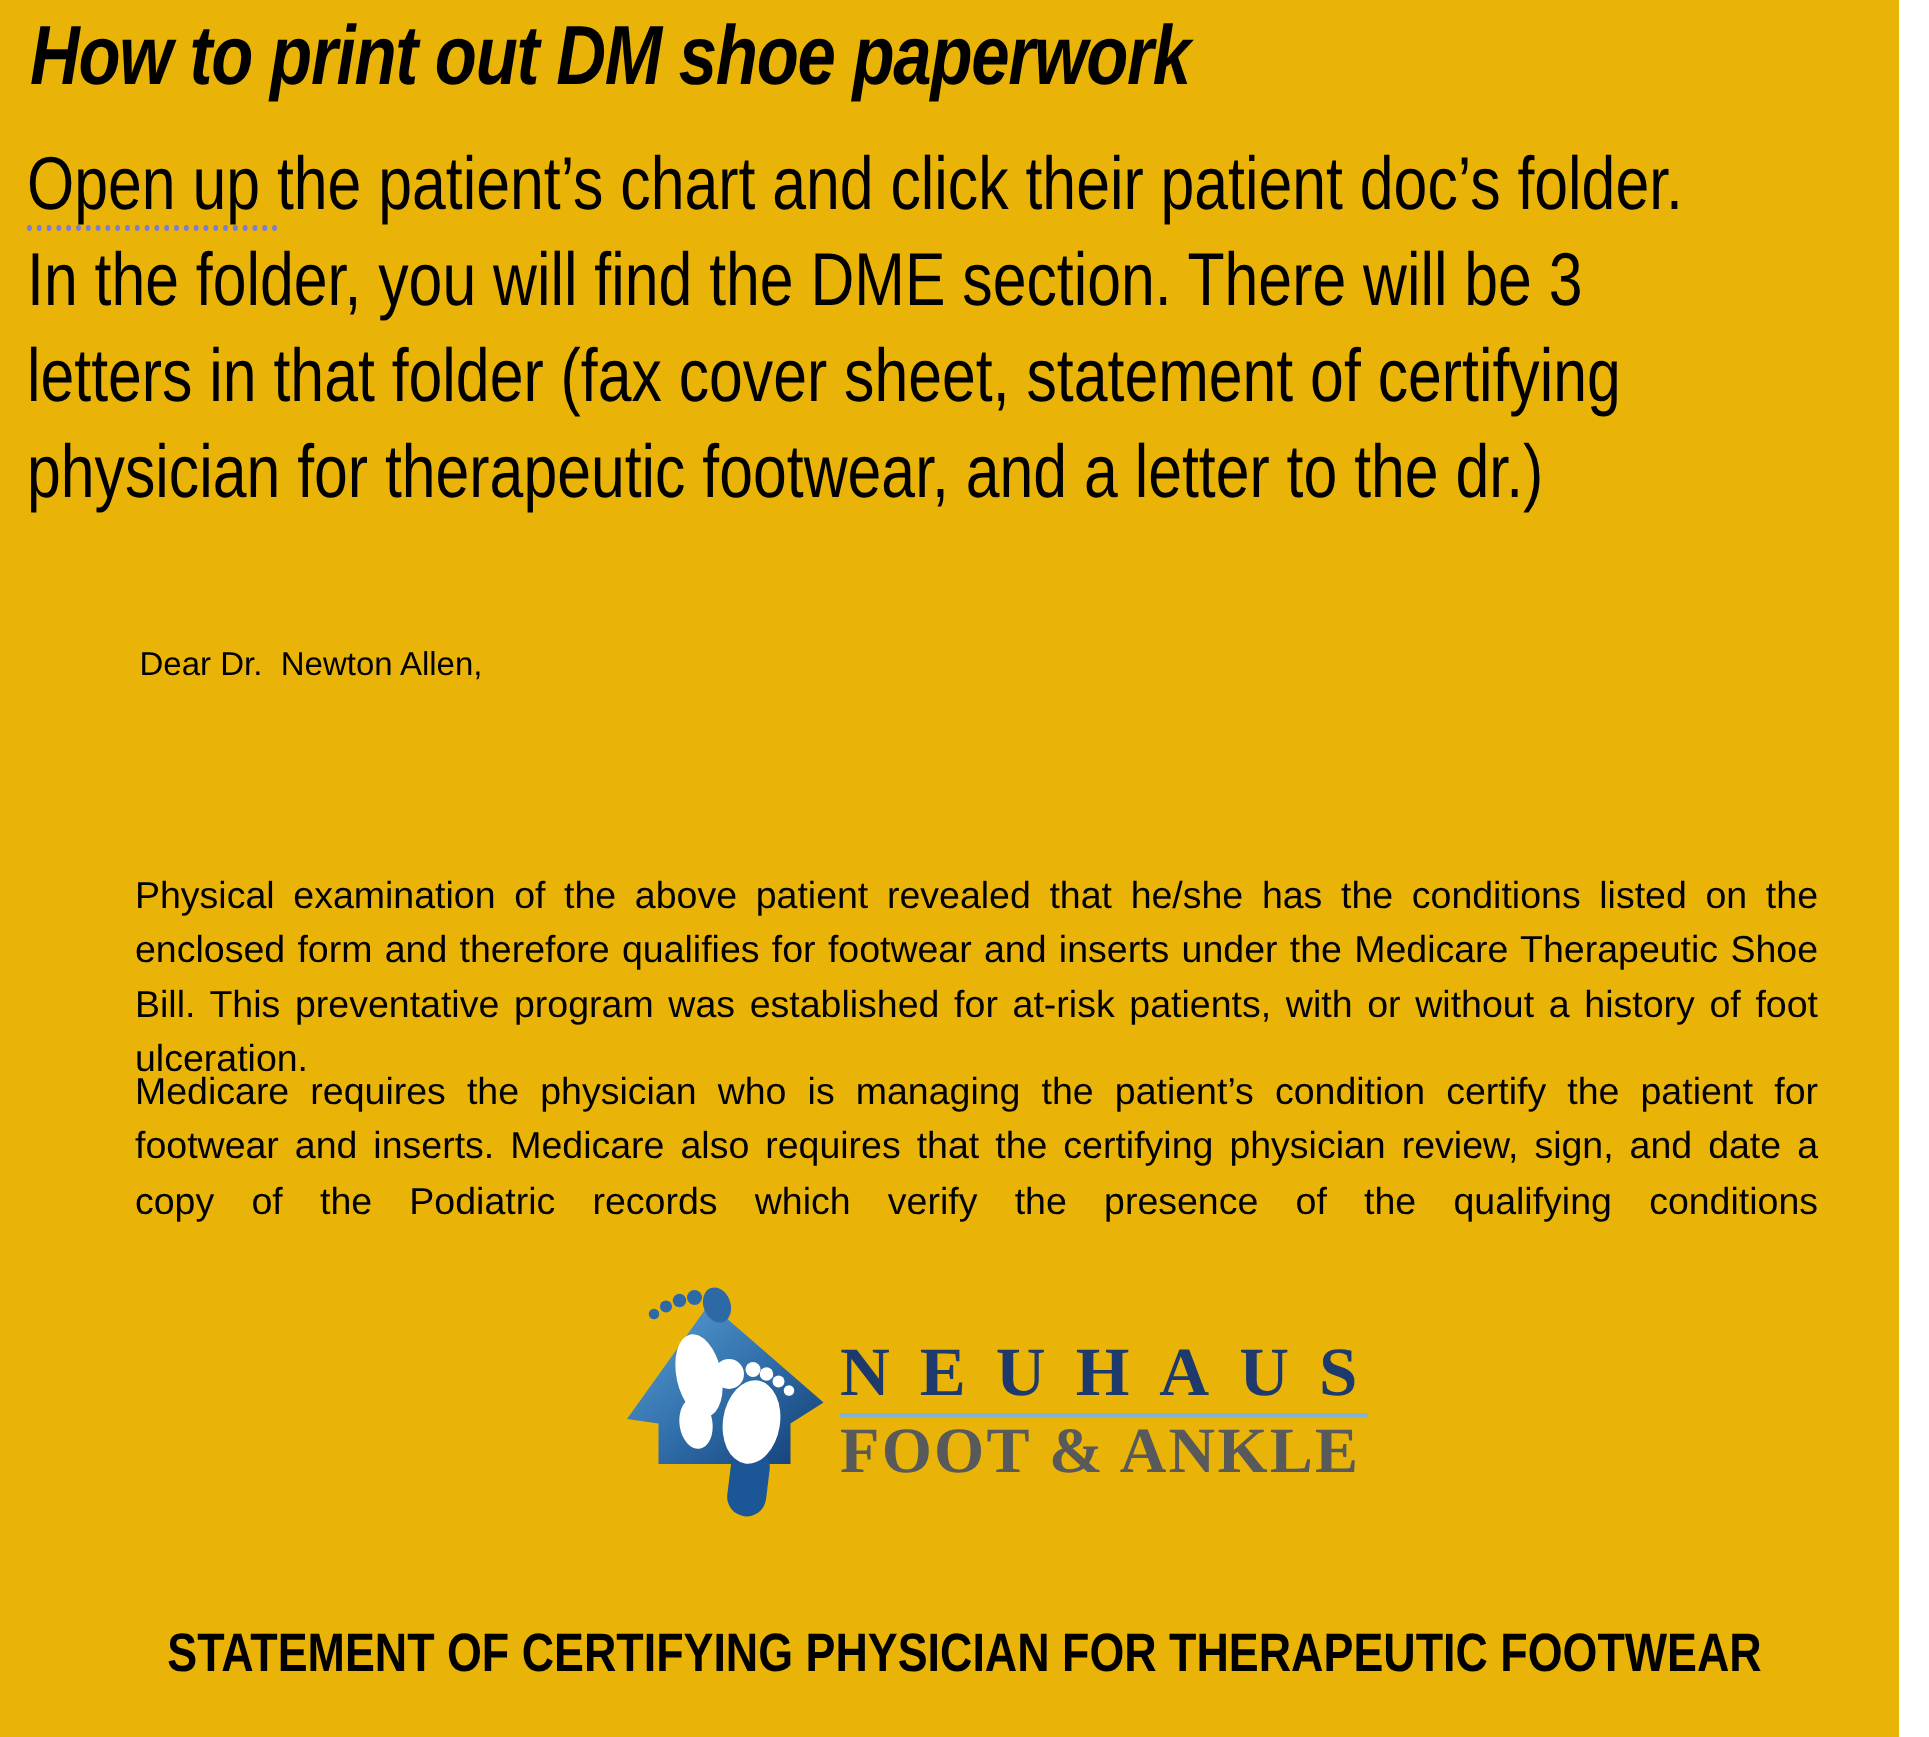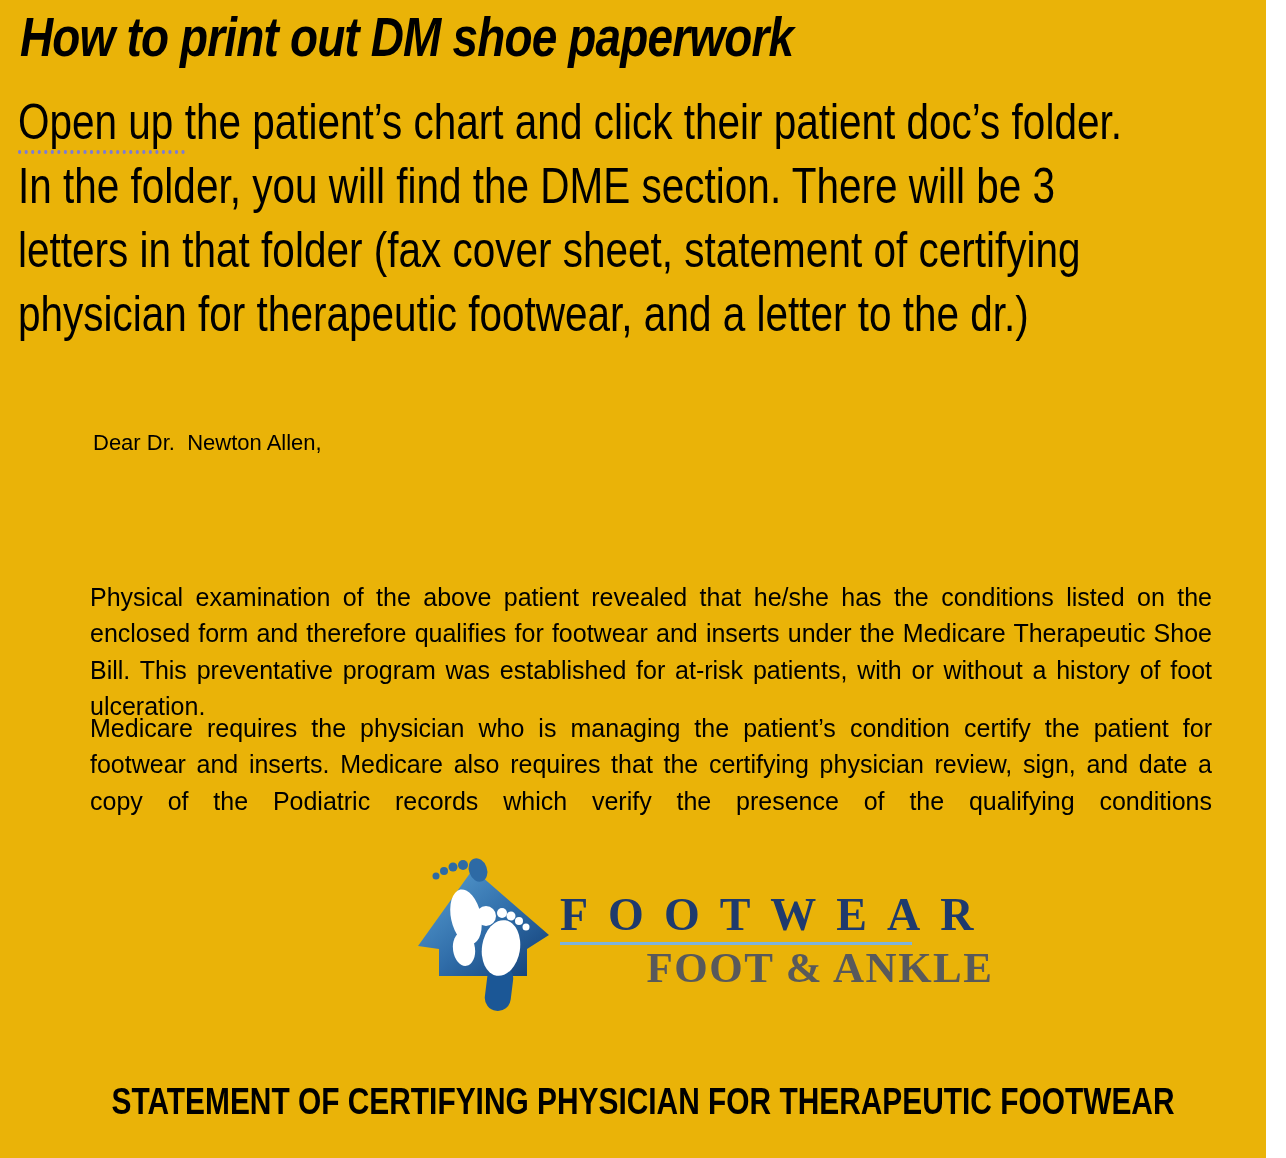--- a/index.html
+++ b/index.html
@@ -87,21 +87,20 @@
     margin: 5px 0 3px 0;
   }
   .logo-tagline {
     font-family: "Liberation Serif", serif;
     font-weight: bold;
     font-size: 43px;
     line-height: 0.95;
     letter-spacing: 1.5px;
     color: #58595b;
     white-space: nowrap;
-    text-align: right;
   }
 
   
   .statement {
     position: absolute;
     left: 0; top: 1081px;
     width: 1286px;
     text-align: center;
     font-size: 36px;
     font-weight: bold;
@@ -154,21 +153,21 @@
 
       <ellipse cx="85" cy="95" rx="19" ry="28" fill="#ffffff" transform="rotate(9 85 95)"></ellipse>
 
       <circle cx="70" cy="63" r="10" fill="#ffffff"></circle>
       <circle cx="86" cy="60" r="5" fill="#ffffff"></circle>
       <circle cx="95" cy="63" r="4.5" fill="#ffffff"></circle>
       <circle cx="103" cy="68" r="4" fill="#ffffff"></circle>
       <circle cx="110" cy="74" r="3.5" fill="#ffffff"></circle>
     </svg>
     <div class="logo-text">
-      <div class="logo-name">FOOTWEAR</div>
+      <div class="logo-name">NEUHAUS</div>
       <div class="logo-rule"></div>
       <div class="logo-tagline">FOOT &amp; ANKLE</div>
     </div>
   </div>
 
   <div class="statement">STATEMENT OF CERTIFYING PHYSICIAN FOR THERAPEUTIC FOOTWEAR</div>
 
 </div>
 
 </body></html>

